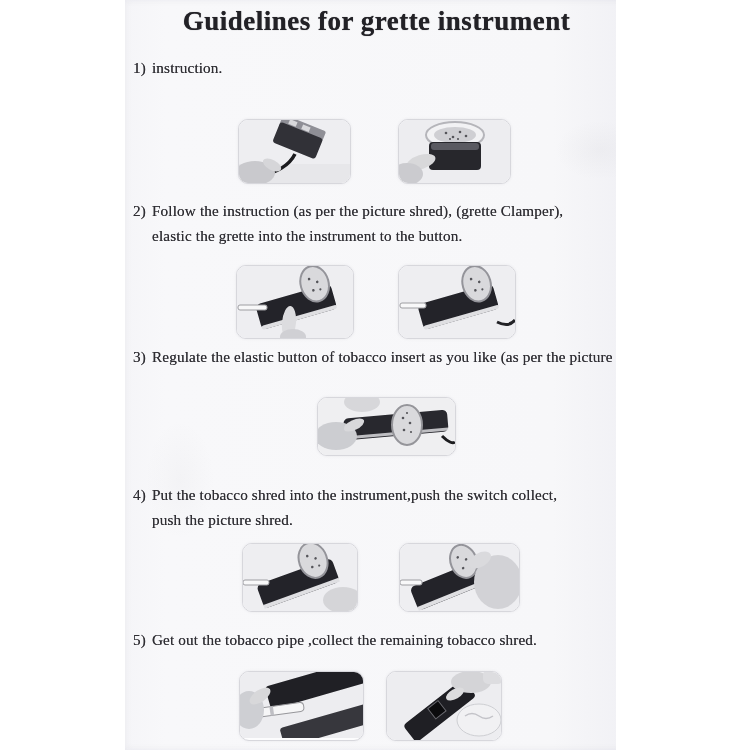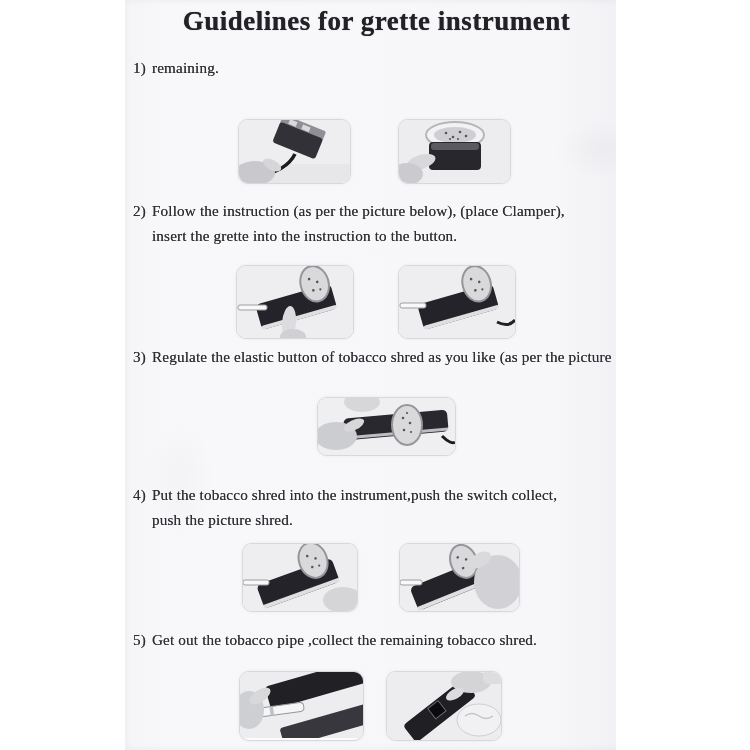--- a/index.html
+++ b/index.html
@@ -38,21 +38,21 @@
 <div class="canvas">
   <div class="sheet">
     <div class="smudge a"></div>
     <div class="smudge b"></div>
 
     <div class="title">Guidelines for grette instrument</div>
 
     <div class="step s1">
       <span class="num">1)</span>
       <div>
-        <div>remaining.</div>
+        <div>instruction.</div>
       </div>
     </div>
     <div class="photorow r1">
       <div class="photo">
         <svg width="111" height="63" viewBox="0 0 111 63">
           <rect width="111" height="63" fill="#eeeef1"></rect>
           <rect x="0" y="44" width="111" height="19" fill="#e7e7ea"></rect>
           <g transform="rotate(22 60 20)">
             <rect x="36" y="2" width="46" height="12" rx="2" fill="#8f8f96"></rect>
             <rect x="44" y="4" width="8" height="5" fill="#d9d9dc"></rect>
@@ -81,22 +81,22 @@
           <rect x="32" y="23" width="48" height="7" rx="3" fill="#5a5a61"></rect>
           <ellipse cx="22" cy="42" rx="15" ry="7" fill="#d8d8da" transform="rotate(-18 22 42)"></ellipse>
           <ellipse cx="8" cy="54" rx="16" ry="11" fill="#cbcbcf"></ellipse>
         </svg>
       </div>
     </div>
 
     <div class="step s2">
       <span class="num">2)</span>
       <div>
-        <div>Follow the instruction (as per the picture below), (place Clamper),</div>
-        <div>insert the grette  into the instruction to the button.</div>
+        <div>Follow the instruction (as per the picture shred), (grette Clamper),</div>
+        <div>elastic the grette  into the instrument to the button.</div>
       </div>
     </div>
     <div class="photorow r2">
       <div class="photo">
         <svg width="116" height="72" viewBox="0 0 116 72">
           <rect width="116" height="72" fill="#eeeef1"></rect>
           <g transform="rotate(-16 58 40)">
             <rect x="20" y="28" width="78" height="26" rx="5" fill="#232329"></rect>
             <rect x="20" y="50" width="78" height="4" rx="2" fill="#dfdfe2"></rect>
             <ellipse cx="83" cy="24" rx="14" ry="18" fill="#d9d9dc" stroke="#94949a" stroke-width="2"></ellipse>
@@ -128,21 +128,21 @@
           </g>
           <rect x="1" y="37" width="26" height="5" rx="2" fill="#f8f8f9" stroke="#9e9ea2" stroke-width="1"></rect>
           <path d="M98 56 C106 60 112 59 116 54" stroke="#222226" stroke-width="3" fill="none"></path>
         </svg>
       </div>
     </div>
 
     <div class="step s3">
       <span class="num">3)</span>
       <div>
-        <div>Regulate the elastic button of tobacco shred as you like (as per the picture</div>
+        <div>Regulate the elastic button of tobacco insert as you like (as per the picture</div>
       </div>
     </div>
     <div class="photorow r3">
       <div class="photo">
         <svg width="137" height="57" viewBox="0 0 137 57">
           <rect width="137" height="57" fill="#efeff1"></rect>
           <ellipse cx="44" cy="4" rx="18" ry="10" fill="#d7d7da"></ellipse>
           <g transform="rotate(-5 78 28)">
             <rect x="26" y="16" width="104" height="22" rx="5" fill="#28282e"></rect>
             <rect x="26" y="34" width="104" height="3" fill="#e4e4e7" opacity="0.8"></rect>

